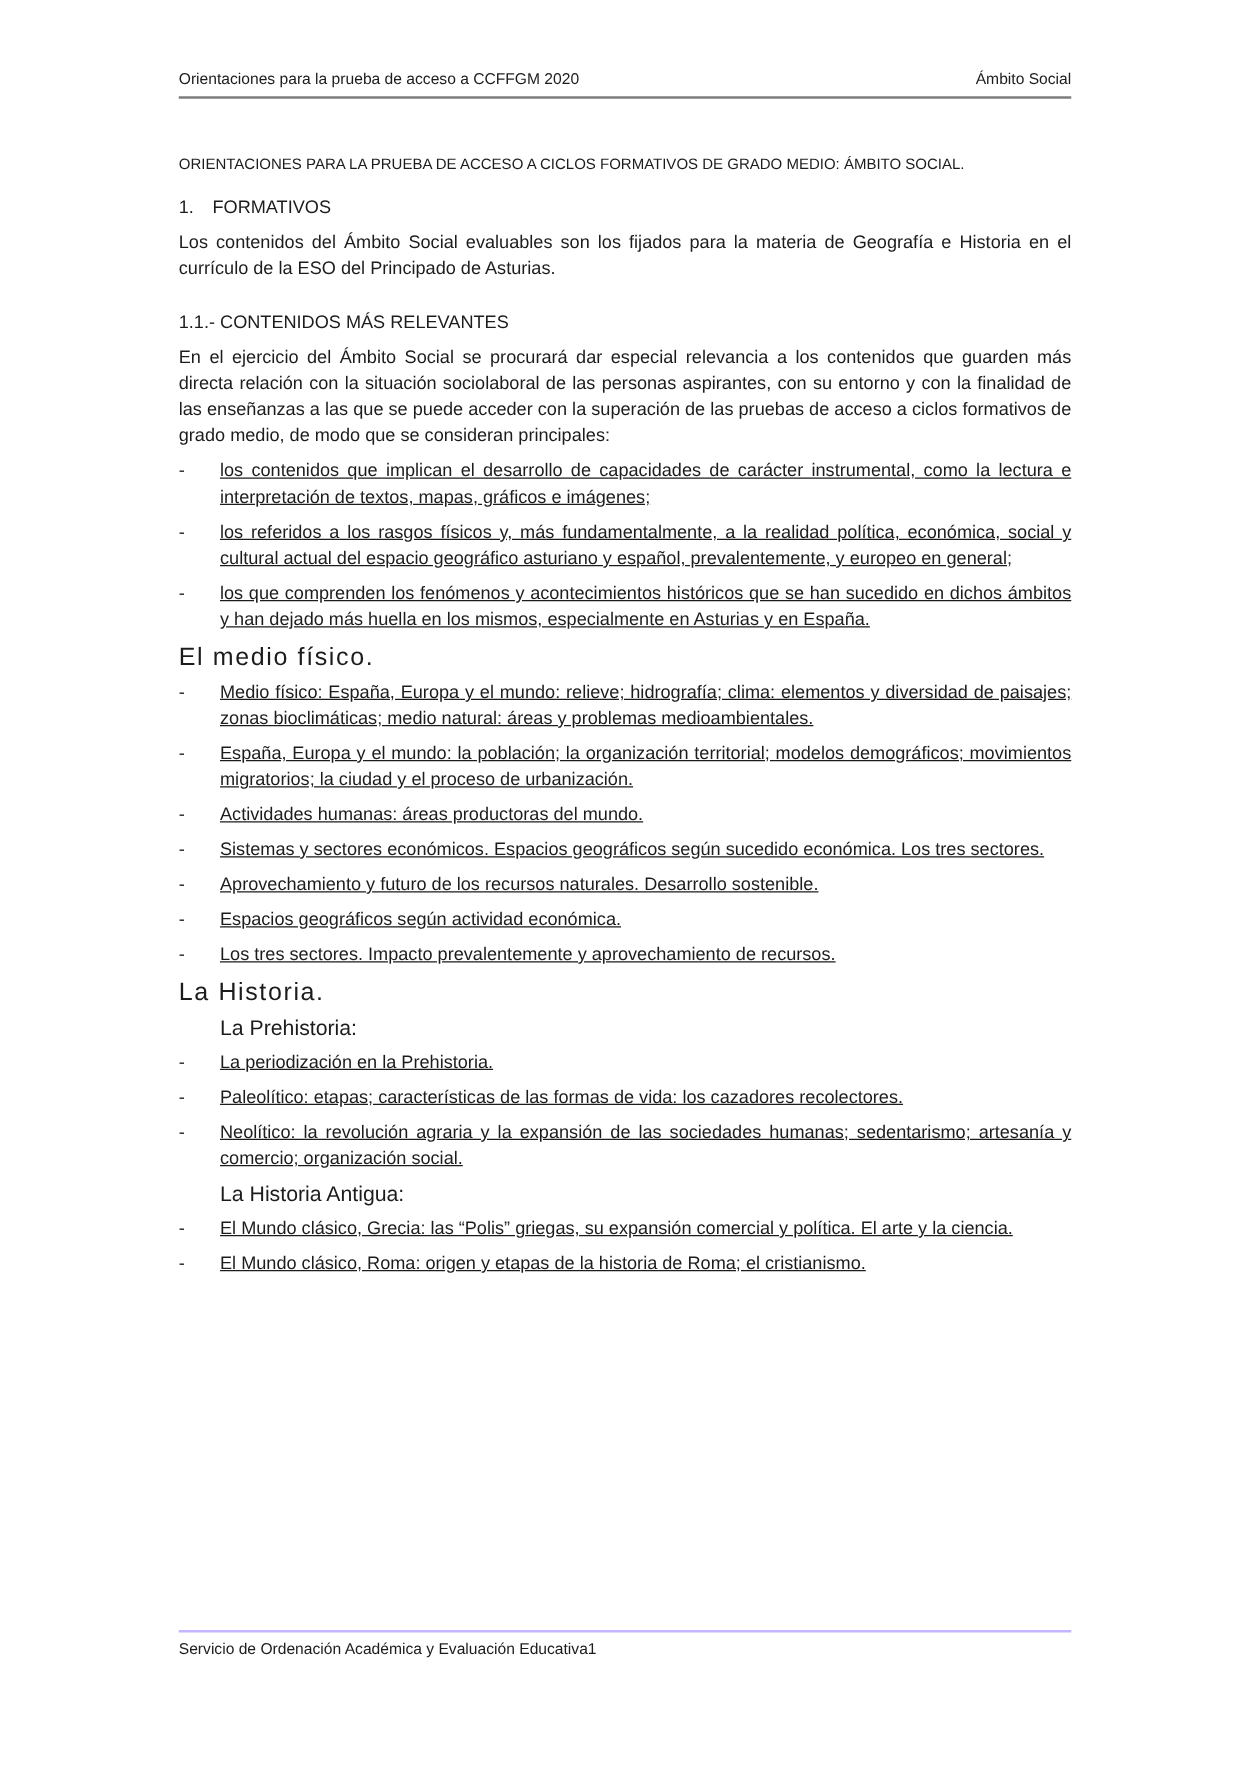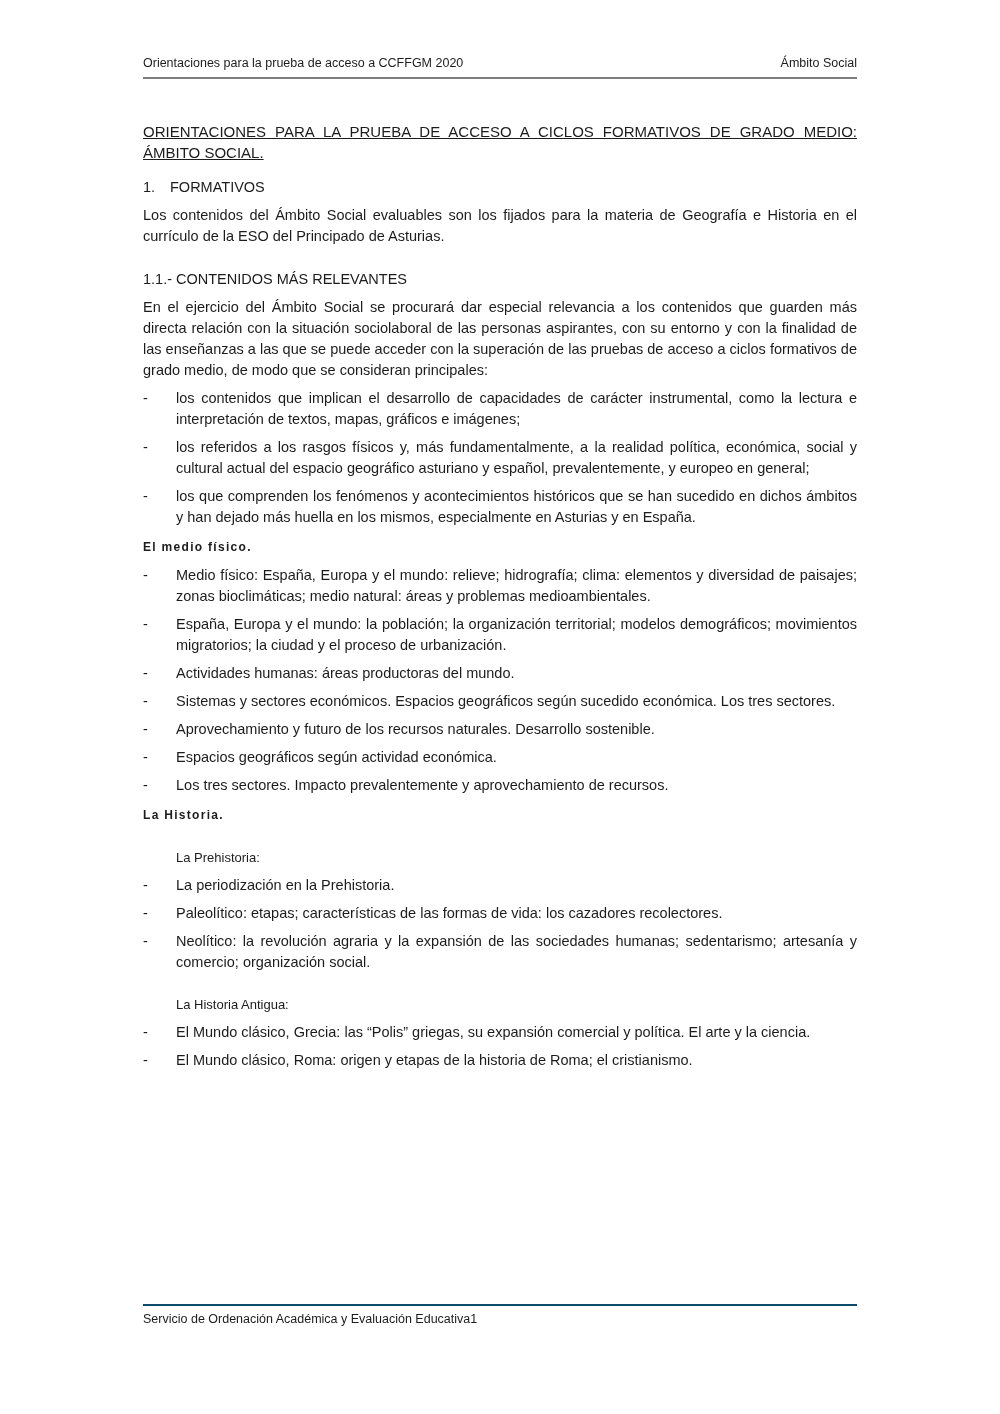--- a/index.html
+++ b/index.html
@@ -19,61 +19,59 @@
   
   .header {
     display: flex; justify-content: space-between; align-items: flex-end;
     font-size: 12.5px; line-height: 15px;
     padding-bottom: 6px;
     border-bottom: 2px solid #7d7d7d;
   }
   
   .title {
     margin-top: 42px;
-    font-size: 15px; line-height: 21px;
+    font-size: 12px; line-height: 21px;
     text-align: justify;
-    text-decoration: underline;
   }
   .h-num {
     margin-top: 14px;
     font-size: 14.5px; line-height: 21px;
   }
   .h-num .num { display: inline-block; min-width: 27px; }
   .h2 {
     margin-top: 22px;
     font-size: 14.5px; line-height: 21px;
   }
   .para {
     margin-top: 7px;
     font-size: 14.5px; line-height: 21px;
     text-align: justify;
   }
   .subhead {
     margin-top: 9px;
-    font-size: 12px; line-height: 21px;
+    font-size: 20px; line-height: 21px;
     letter-spacing: 1.3px;
-    font-weight: bold;
   }
   .sublabel {
-    margin-top: 21px;
-    font-size: 13px; line-height: 21px;
+    margin-top: 7px;
+    font-size: 17px; line-height: 21px;
     padding-left: 33px;
   }
   .item {
     margin-top: 7px;
     display: flex;
     font-size: 14.5px; line-height: 21px;
   }
   .item .dash { flex: 0 0 33px; }
-  .item .itext { flex: 1; text-align: justify; }
+  .item .itext { flex: 1; text-align: justify; text-decoration: underline; }
   
   .footer {
     position: absolute;
     left: 143px; width: 714px; top: 1304px;
-    border-top: 2px solid #0c4a6e;
+    border-top: 2px solid #c4b5fd;
     padding-top: 5px;
     display: flex; 
     font-size: 12.5px; line-height: 16px;
   }
 </style>
 </head>
 <body>
 
 <div class="page">
 

